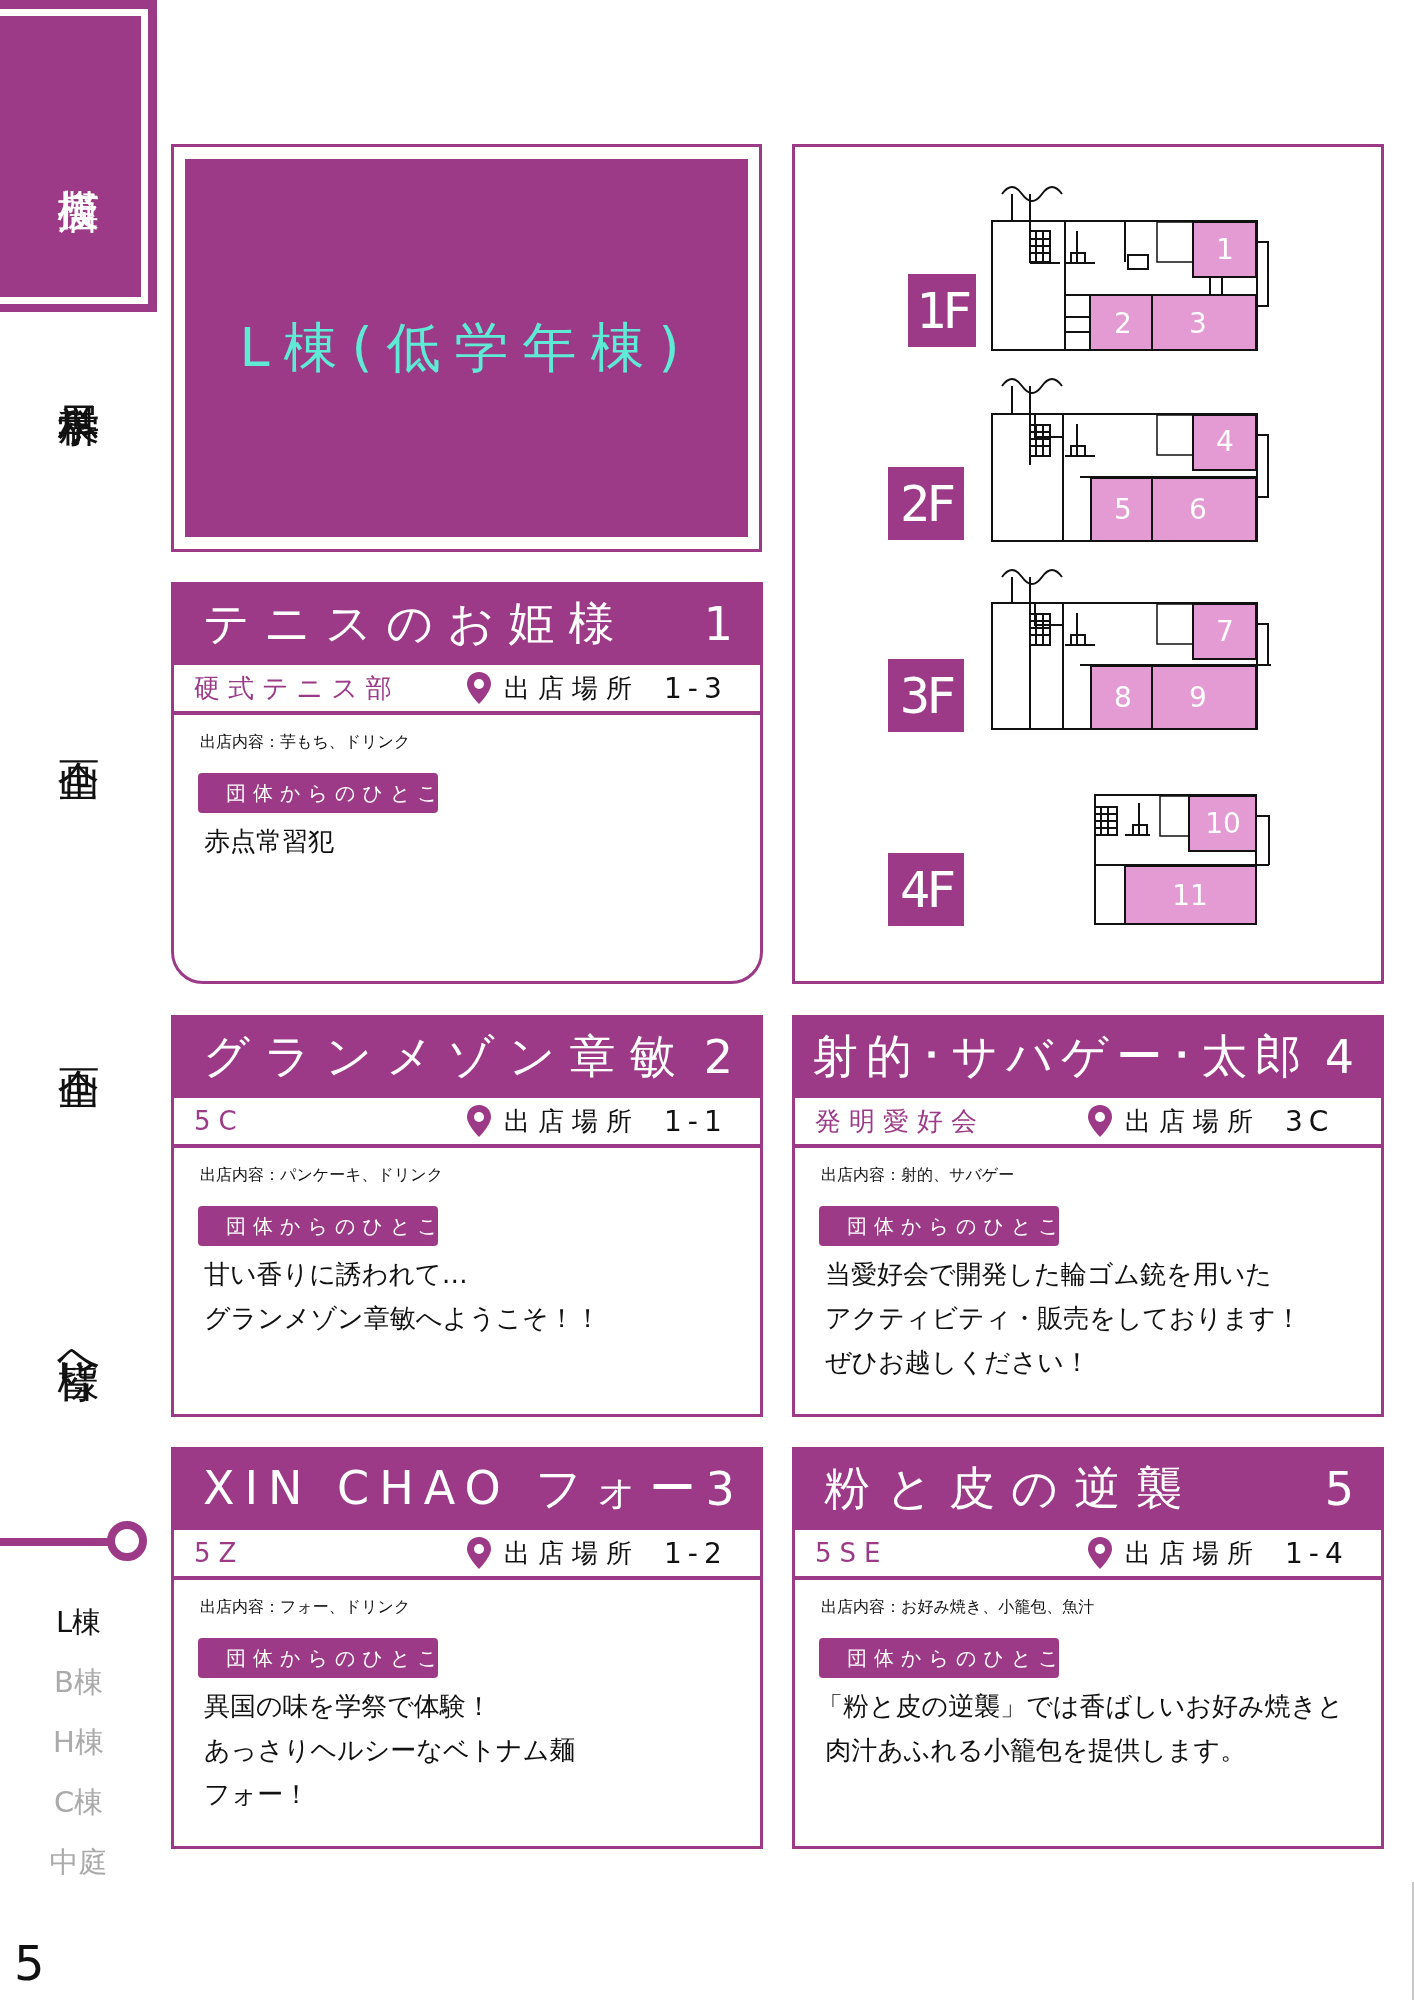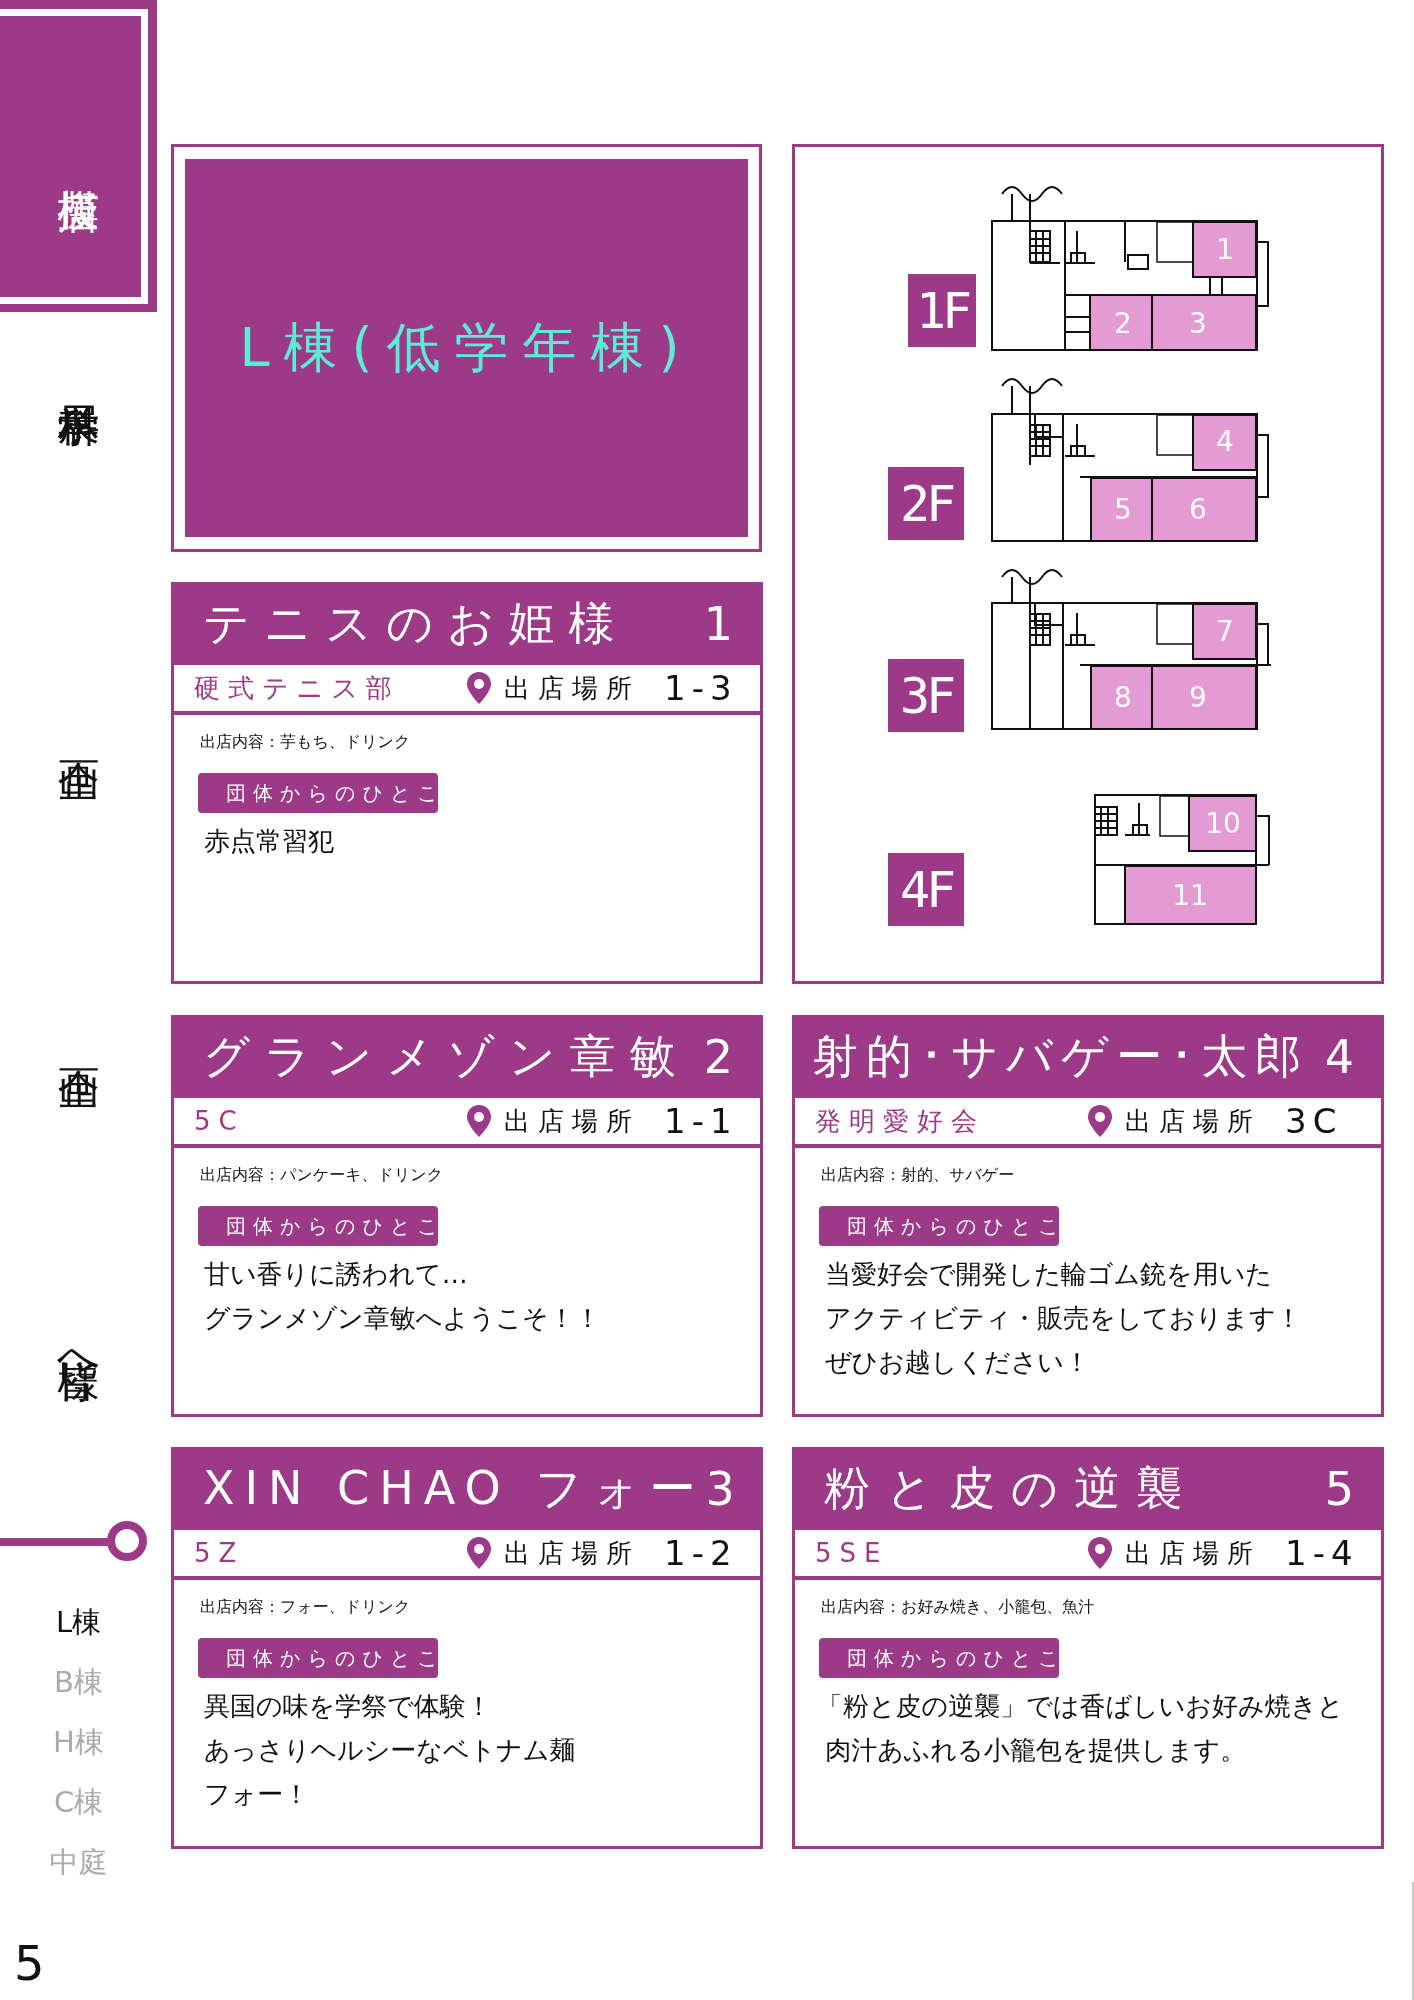--- a/index.html
+++ b/index.html
@@ -40,21 +40,21 @@
 
   
   .card { position: absolute; width: 592px; height: 402px; border: 3px solid var(--purple); background: #fff; }
   .card .head { position: absolute; left: -3px; top: -3px; right: -3px; height: 83px; background: var(--purple); color: #fff; display: flex; align-items: center; justify-content: space-between; padding: 0 30px 0 32px; }
   .card .head .name { font-size: 46px; letter-spacing: 14px; white-space: nowrap; }
   .card .head .num { font-size: 46px; }
   .card .sub { position: absolute; left: 0; top: 80px; right: 0; height: 50px; border-bottom: 4px solid var(--purple); display: flex; align-items: center; padding-left: 20px; }
   .card .sub .org { color: var(--purple); font-size: 26px; letter-spacing: 8px; width: 272px; white-space: nowrap; overflow: hidden; }
   .card .sub .pin { width: 26px; height: 34px; margin-right: 12px; }
   .card .sub .loc-label { font-size: 26px; letter-spacing: 8px; color: #111; }
-  .card .sub .loc-val { font-size: 34px; letter-spacing: 6px; color: #111; margin-left: 24px; }
+  .card .sub .loc-val { font-size: 28px; letter-spacing: 6px; color: #111; margin-left: 24px; }
   .card .body { position: absolute; left: 26px; top: 140px; right: 16px; }
   .card .body .content { font-size: 16px; line-height: 34px; white-space: nowrap; }
   .card .body .badge { display: inline-block; margin-top: 14px; width: 240px; height: 40px; background: var(--purple); border-radius: 4px; color: #fff; font-size: 20px; letter-spacing: 7px; line-height: 40px; padding-left: 28px; white-space: nowrap; margin-left: -2px; }
   .card .body .msg { margin-top: 6px; font-size: 26px; line-height: 44px; white-space: pre; padding-left: 4px; }
 </style>
 </head>
 <body>
 
 <div class="corner-tab">
   <div class="inner"></div>
@@ -203,21 +203,21 @@
     </g>
     <g fill="none" stroke="#111" stroke-width="2">
       <rect x="365" y="649" width="29" height="40" stroke-width="1.5"></rect>
       <path d="M300,660 h22 v28 h-22 M306,660 v28 M313,660 v28 M300,667 h22 M300,674 h22 M300,681 h22"></path>
       <path d="M344,688 v-32 M338,688 h14 v-10 h-14 z"></path>
       <line x1="330" y1="688" x2="355" y2="688"></line>
     </g>
   </svg>
 </div>
 
-<div class="card" style="left:171px; top:582px;">
+<div class="card" style="left:171px; top:582px;border-radius:32px;">
   <div class="head">
     <span class="name">テニスのお姫様</span>
     <span class="num">1</span>
   </div>
   <div class="sub">
     <span class="org">硬式テニス部</span>
     <svg class="pin" viewBox="0 0 26 34">
         <path d="M13 1 C6 1 1 6 1 13 C1 21 13 33 13 33 C13 33 25 21 25 13 C25 6 20 1 13 1 Z" fill="#9C3A87"></path>
         <circle cx="13" cy="13" r="5" fill="#fff"></circle>
       </svg>

